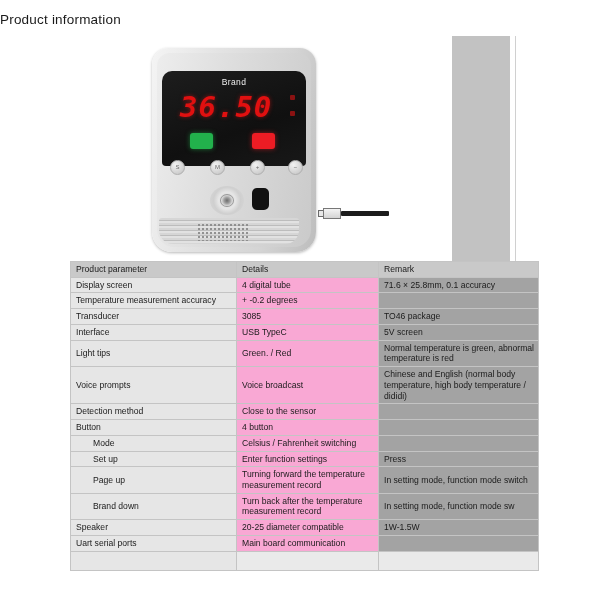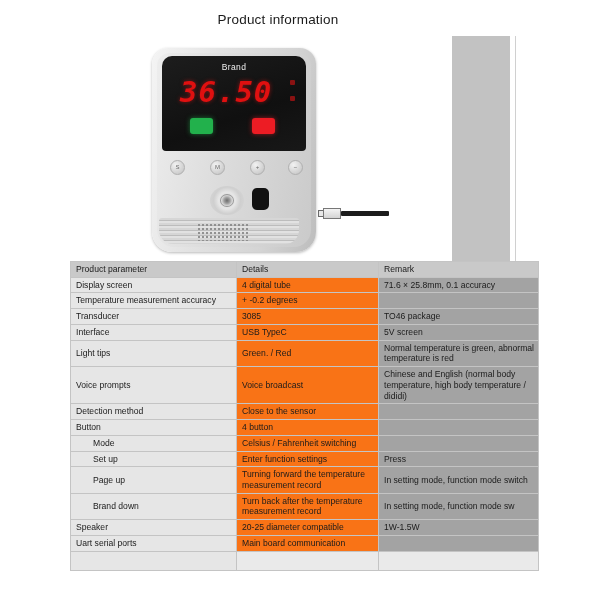--- a/index.html
+++ b/index.html
@@ -22,21 +22,20 @@
     height: 600px;
     background: #ffffff;
   }
 
   
   .page-title {
     position: absolute;
     left: 0;
     top: 12px;
     width: 556px;
-    text-align: center;
     font-size: 13.5px;
     color: #1a1a1a;
     letter-spacing: 0.2px;
   }
 
   
   .photo-area {
     position: absolute;
     left: 70px;
     top: 36px;
@@ -93,21 +92,21 @@
   .device-inner {
     position: absolute;
     left: 5px; top: 5px;
     width: 154px;
     height: 194px;
     border-radius: 13px 13px 17px 17px;
     background: linear-gradient(100deg, #ededed 0%, #dcdcdc 45%, #cacaca 100%);
   }
   .screen {
     position: absolute;
-    left: 10px; top: 8px;
+    left: 10px; top: 23px;
     width: 144px;
     height: 95px;
     border-radius: 10px 10px 4px 4px;
     background: #151515;
     background: linear-gradient(160deg, #1d1d1d 0%, #101010 60%, #181818 100%);
     overflow: hidden;
   }
   .brand {
     position: absolute;
     left: 0; top: 6px;
@@ -290,21 +289,21 @@
     vertical-align: middle;
     line-height: 1.25;
     overflow: hidden;
     word-break: normal;
   }
   .spec-table tr.header td {
     background: #c9c9c9;
     font-weight: normal;
   }
   .spec-table td.col-a { width: 156px; background: #e6e6e6; }
-  .spec-table td.col-b { width: 132px; background: #f97316; }
+  .spec-table td.col-b { width: 132px; background: #f9a8d4; }
   .spec-table td.col-c { width: 150px; background: #a3a3a3; }
   .spec-table tr.header td.col-a,
   .spec-table tr.header td.col-b,
   .spec-table tr.header td.col-c { background: #c9c9c9; }
   .spec-table td.indent { padding-left: 22px; }
   .spec-table tr.blank td { background: #e6e6e6; height: 14px; }
   .spec-table tr.blank td.col-b,
   .spec-table tr.blank td.col-c { background: #eaeaea; }
   .clip { white-space: nowrap; }
 </style>

